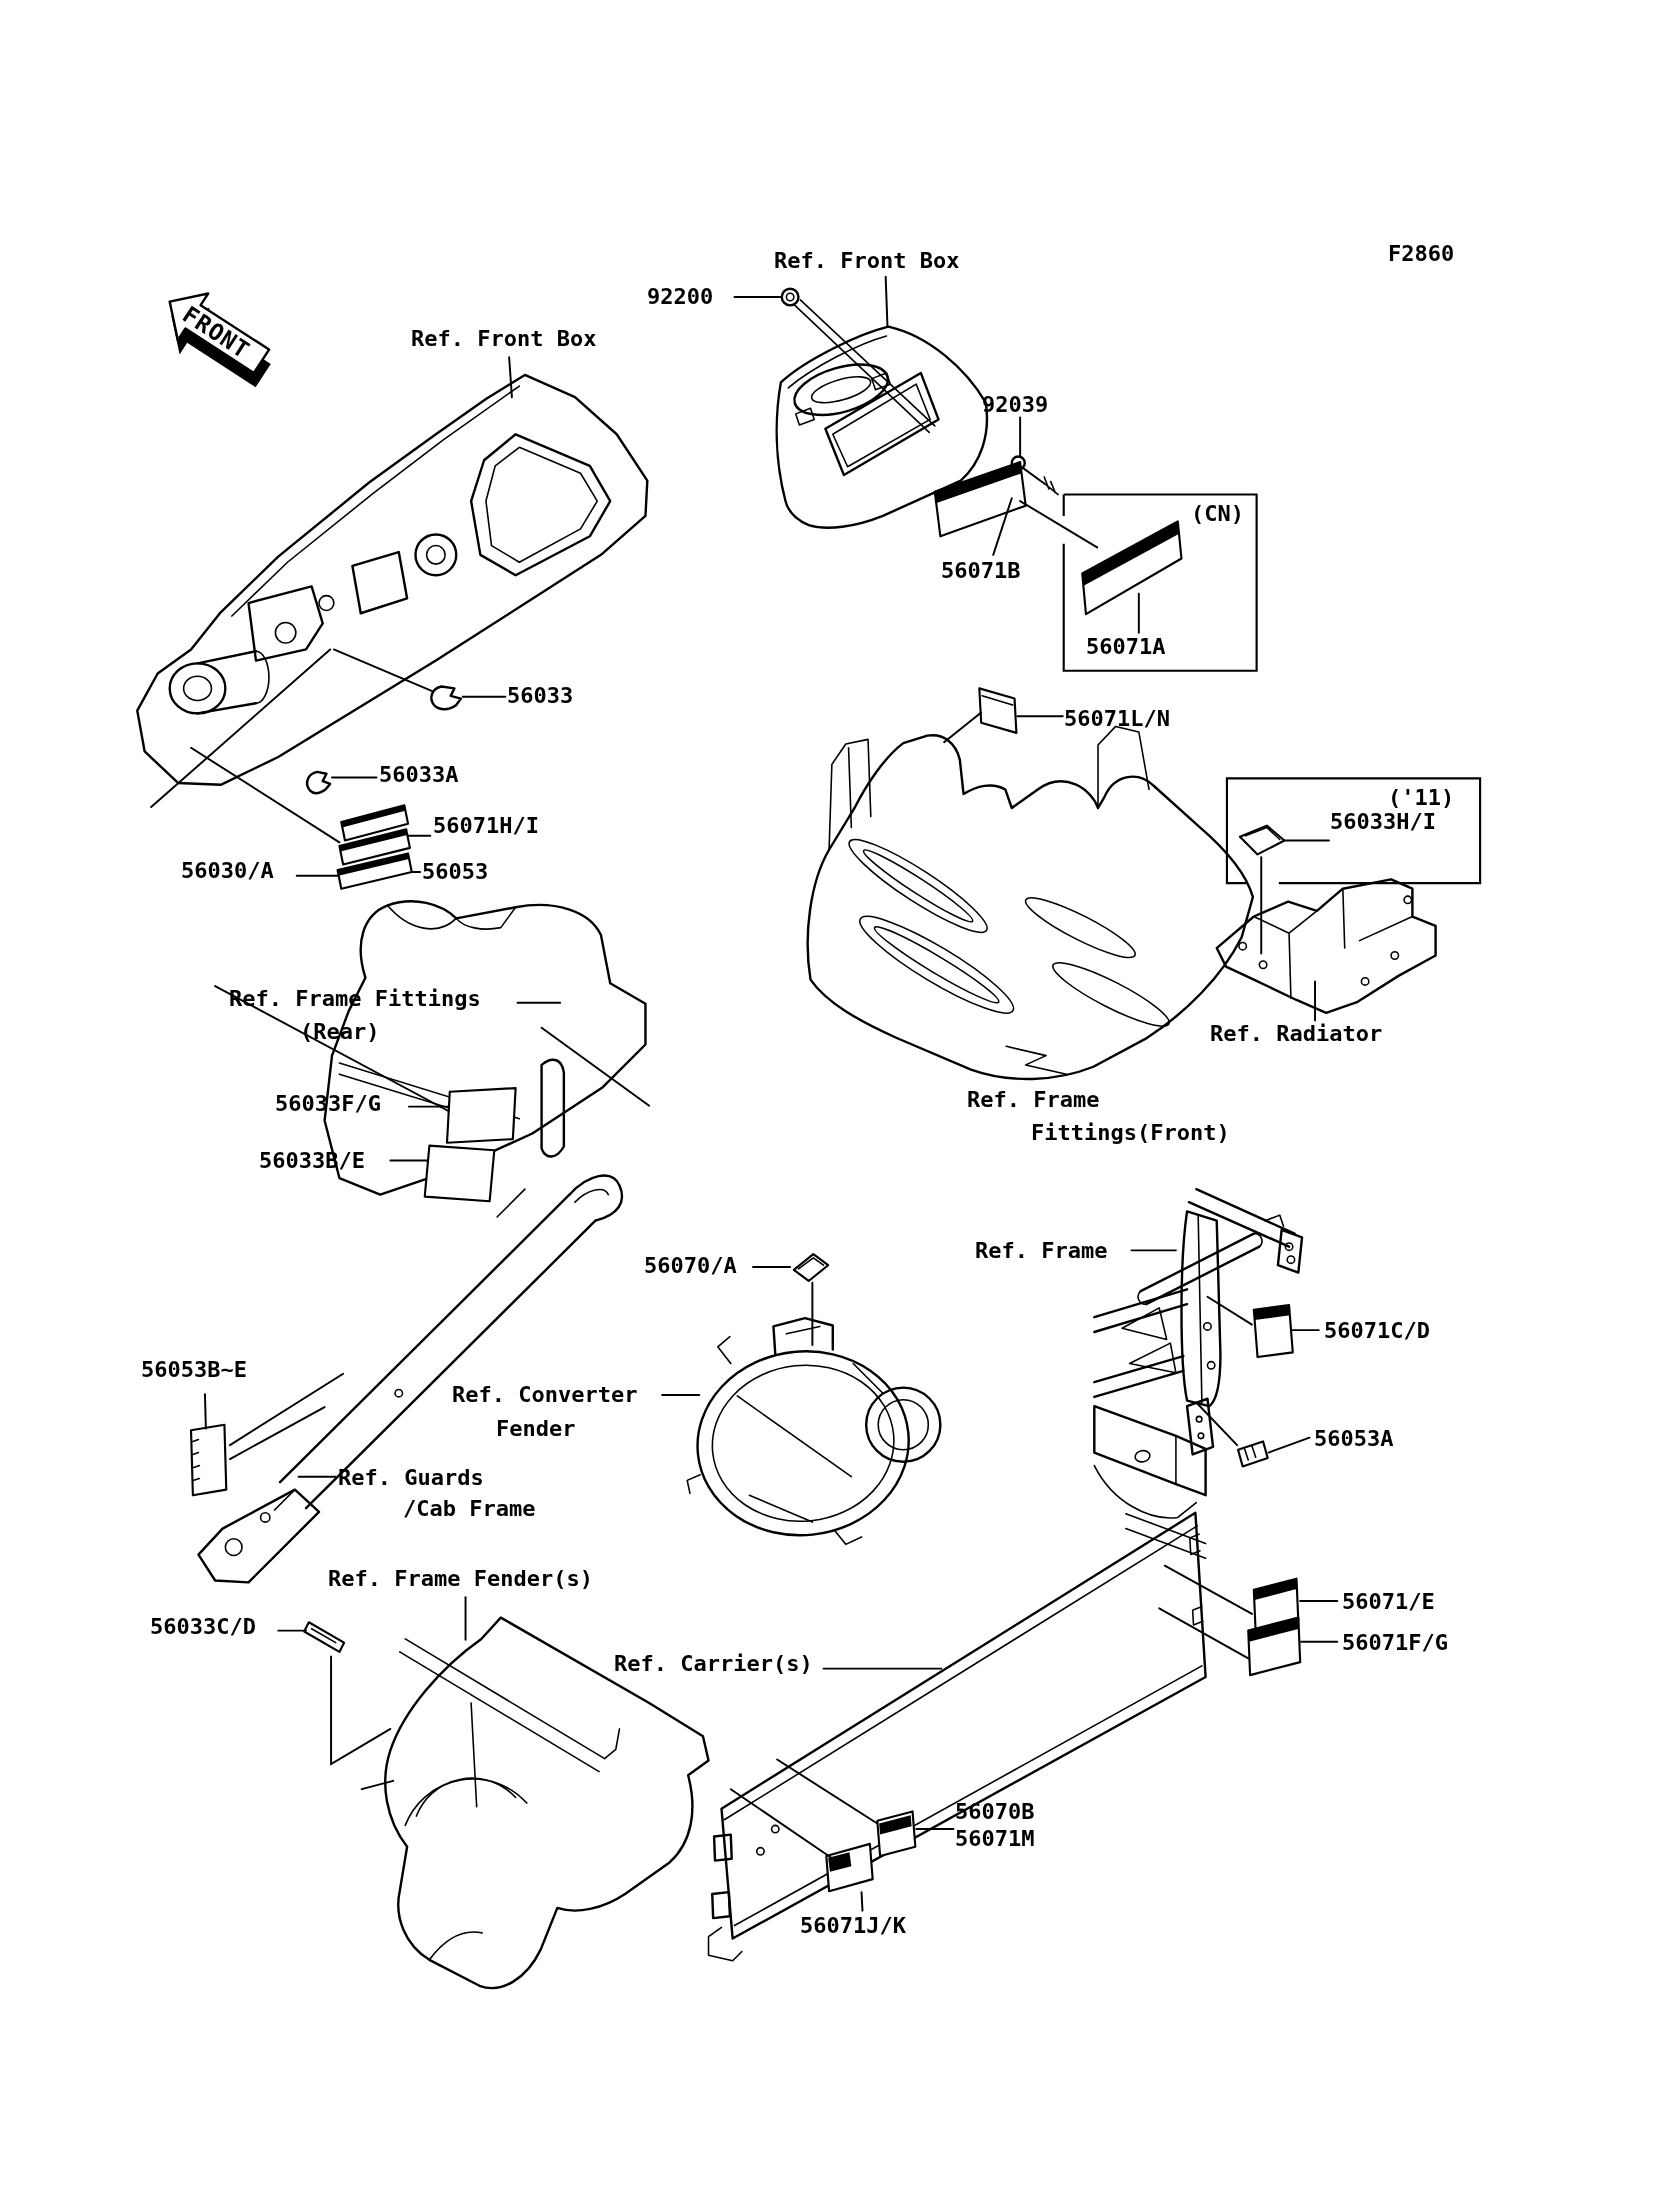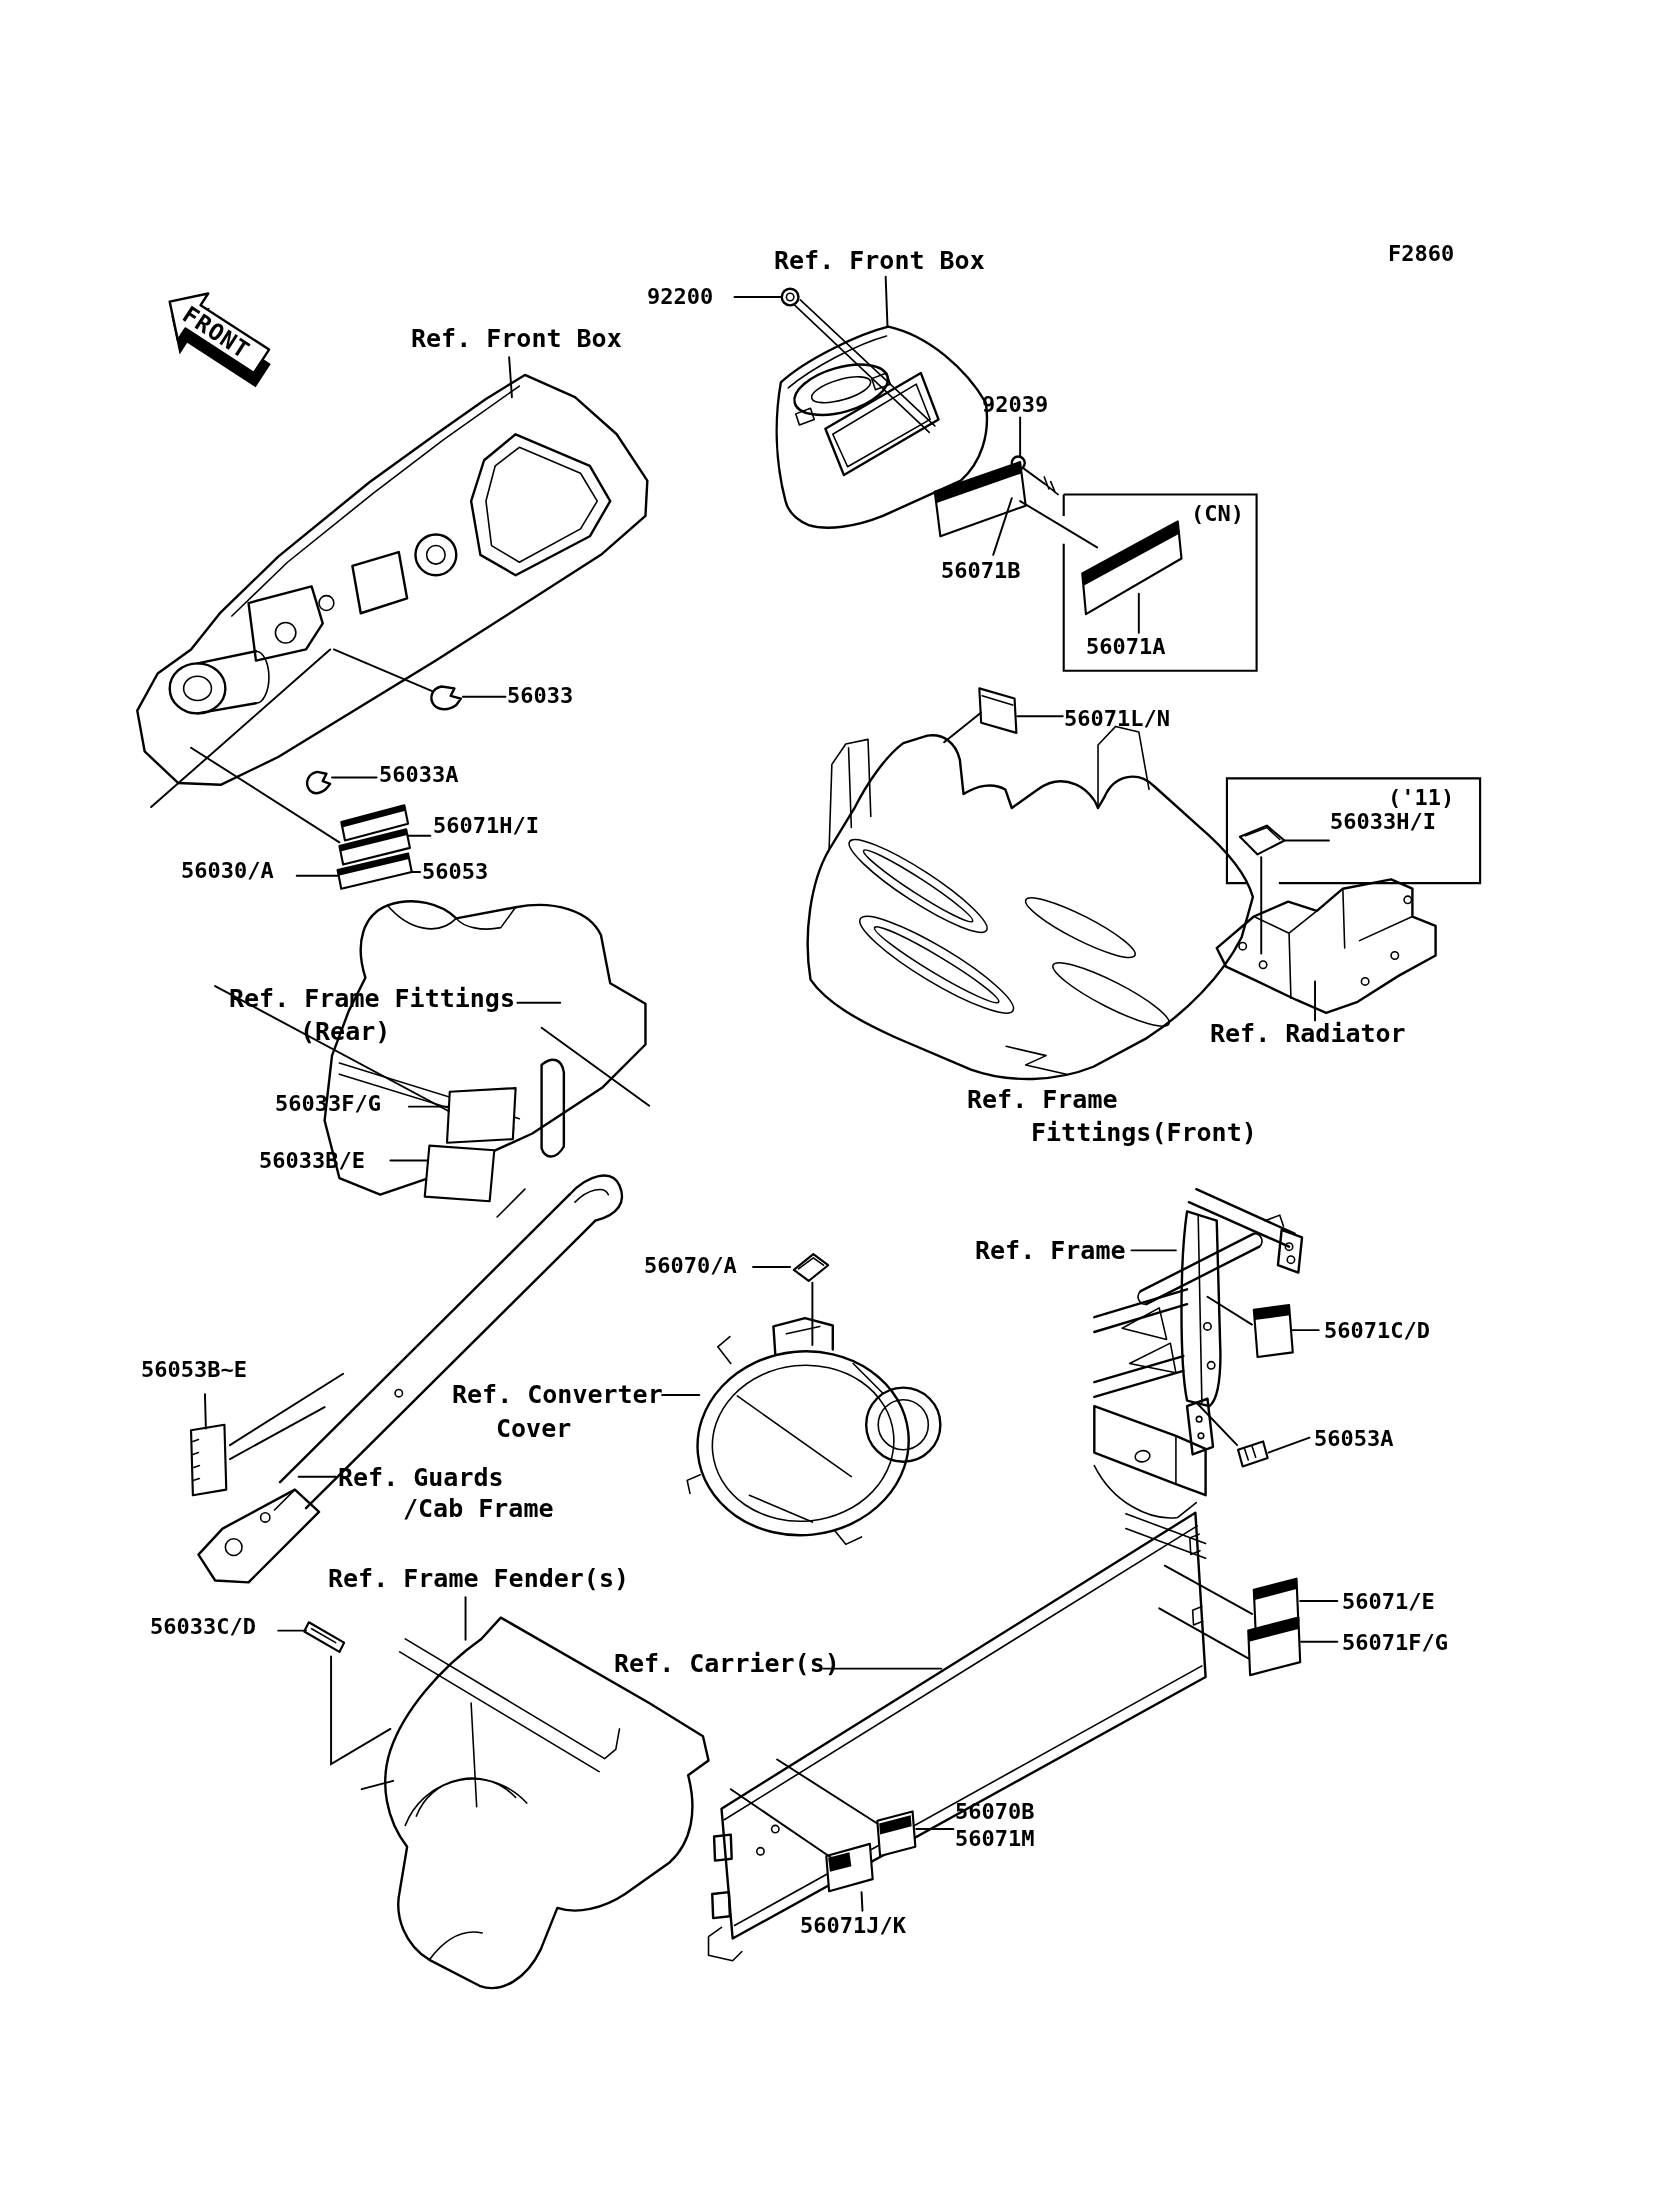--- a/index.html
+++ b/index.html
@@ -1,21 +1,21 @@
 <!DOCTYPE html>
 <html style="font-size:15px"><head>
 <meta charset="utf-8">
 <style>
   html,body{margin:0;padding:0;background:#ffffff;}
   #page{position:relative;width:1673px;height:2191px;background:#ffffff;overflow:hidden;
         font-family:"DejaVu Sans Mono","Liberation Mono",monospace;}
   #art{position:absolute;left:0;top:0;}
   .callout{position:absolute;font-weight:bold;font-size:22px;line-height:28px;
            letter-spacing:0px;color:#000;white-space:nowrap;}
-  .callout.small{font-size:25px;}
+  .callout.small{font-size:22px;}
   svg .outline{fill:none;stroke:#000;stroke-width:2.6;stroke-linejoin:round;stroke-linecap:round;}
   svg .thin{fill:none;stroke:#000;stroke-width:1.7;stroke-linejoin:round;stroke-linecap:round;}
   svg .ld{fill:none;stroke:#000;stroke-width:2.1;stroke-linecap:round;}
   svg .stk{fill:#ffffff;stroke:#000;stroke-width:2.3;stroke-linejoin:round;}
   svg .bnd{fill:#000;stroke:none;}
   svg .boxline{fill:none;stroke:#000;stroke-width:2.3;}
   svg .facewhite{fill:#ffffff;stroke:#000;stroke-width:2.6;stroke-linejoin:round;}
 </style>
 </head>
 <body>
@@ -325,21 +325,21 @@
   <div class="callout small" style="left:300px;top:1018px">(Rear)</div>
   <div class="callout" style="left:275px;top:1090px">56033F/G</div>
   <div class="callout" style="left:259px;top:1147px">56033B/E</div>
   <div class="callout" style="left:644px;top:1252px">56070/A</div>
   <div class="callout small" style="left:967px;top:1086px">Ref. Frame</div>
   <div class="callout small" style="left:1031px;top:1119px">Fittings(Front)</div>
   <div class="callout small" style="left:975px;top:1237px">Ref. Frame</div>
   <div class="callout" style="left:1324px;top:1317px">56071C/D</div>
   <div class="callout" style="left:141px;top:1356px">56053B~E</div>
   <div class="callout small" style="left:452px;top:1381px">Ref. Converter</div>
-  <div class="callout small" style="left:496px;top:1415px">Cover</div>
+  <div class="callout small" style="left:496px;top:1415px">Fender</div>
   <div class="callout" style="left:1314px;top:1425px">56053A</div>
   <div class="callout small" style="left:338px;top:1464px">Ref. Guards</div>
   <div class="callout small" style="left:403px;top:1495px">/Cab Frame</div>
   <div class="callout small" style="left:328px;top:1565px">Ref. Frame Fender(s)</div>
   <div class="callout" style="left:150px;top:1613px">56033C/D</div>
   <div class="callout small" style="left:614px;top:1650px">Ref. Carrier(s)</div>
   <div class="callout" style="left:1342px;top:1588px">56071/E</div>
   <div class="callout" style="left:1342px;top:1629px">56071F/G</div>
   <div class="callout" style="left:955px;top:1798px">56070B</div>
   <div class="callout" style="left:955px;top:1825px">56071M</div>

